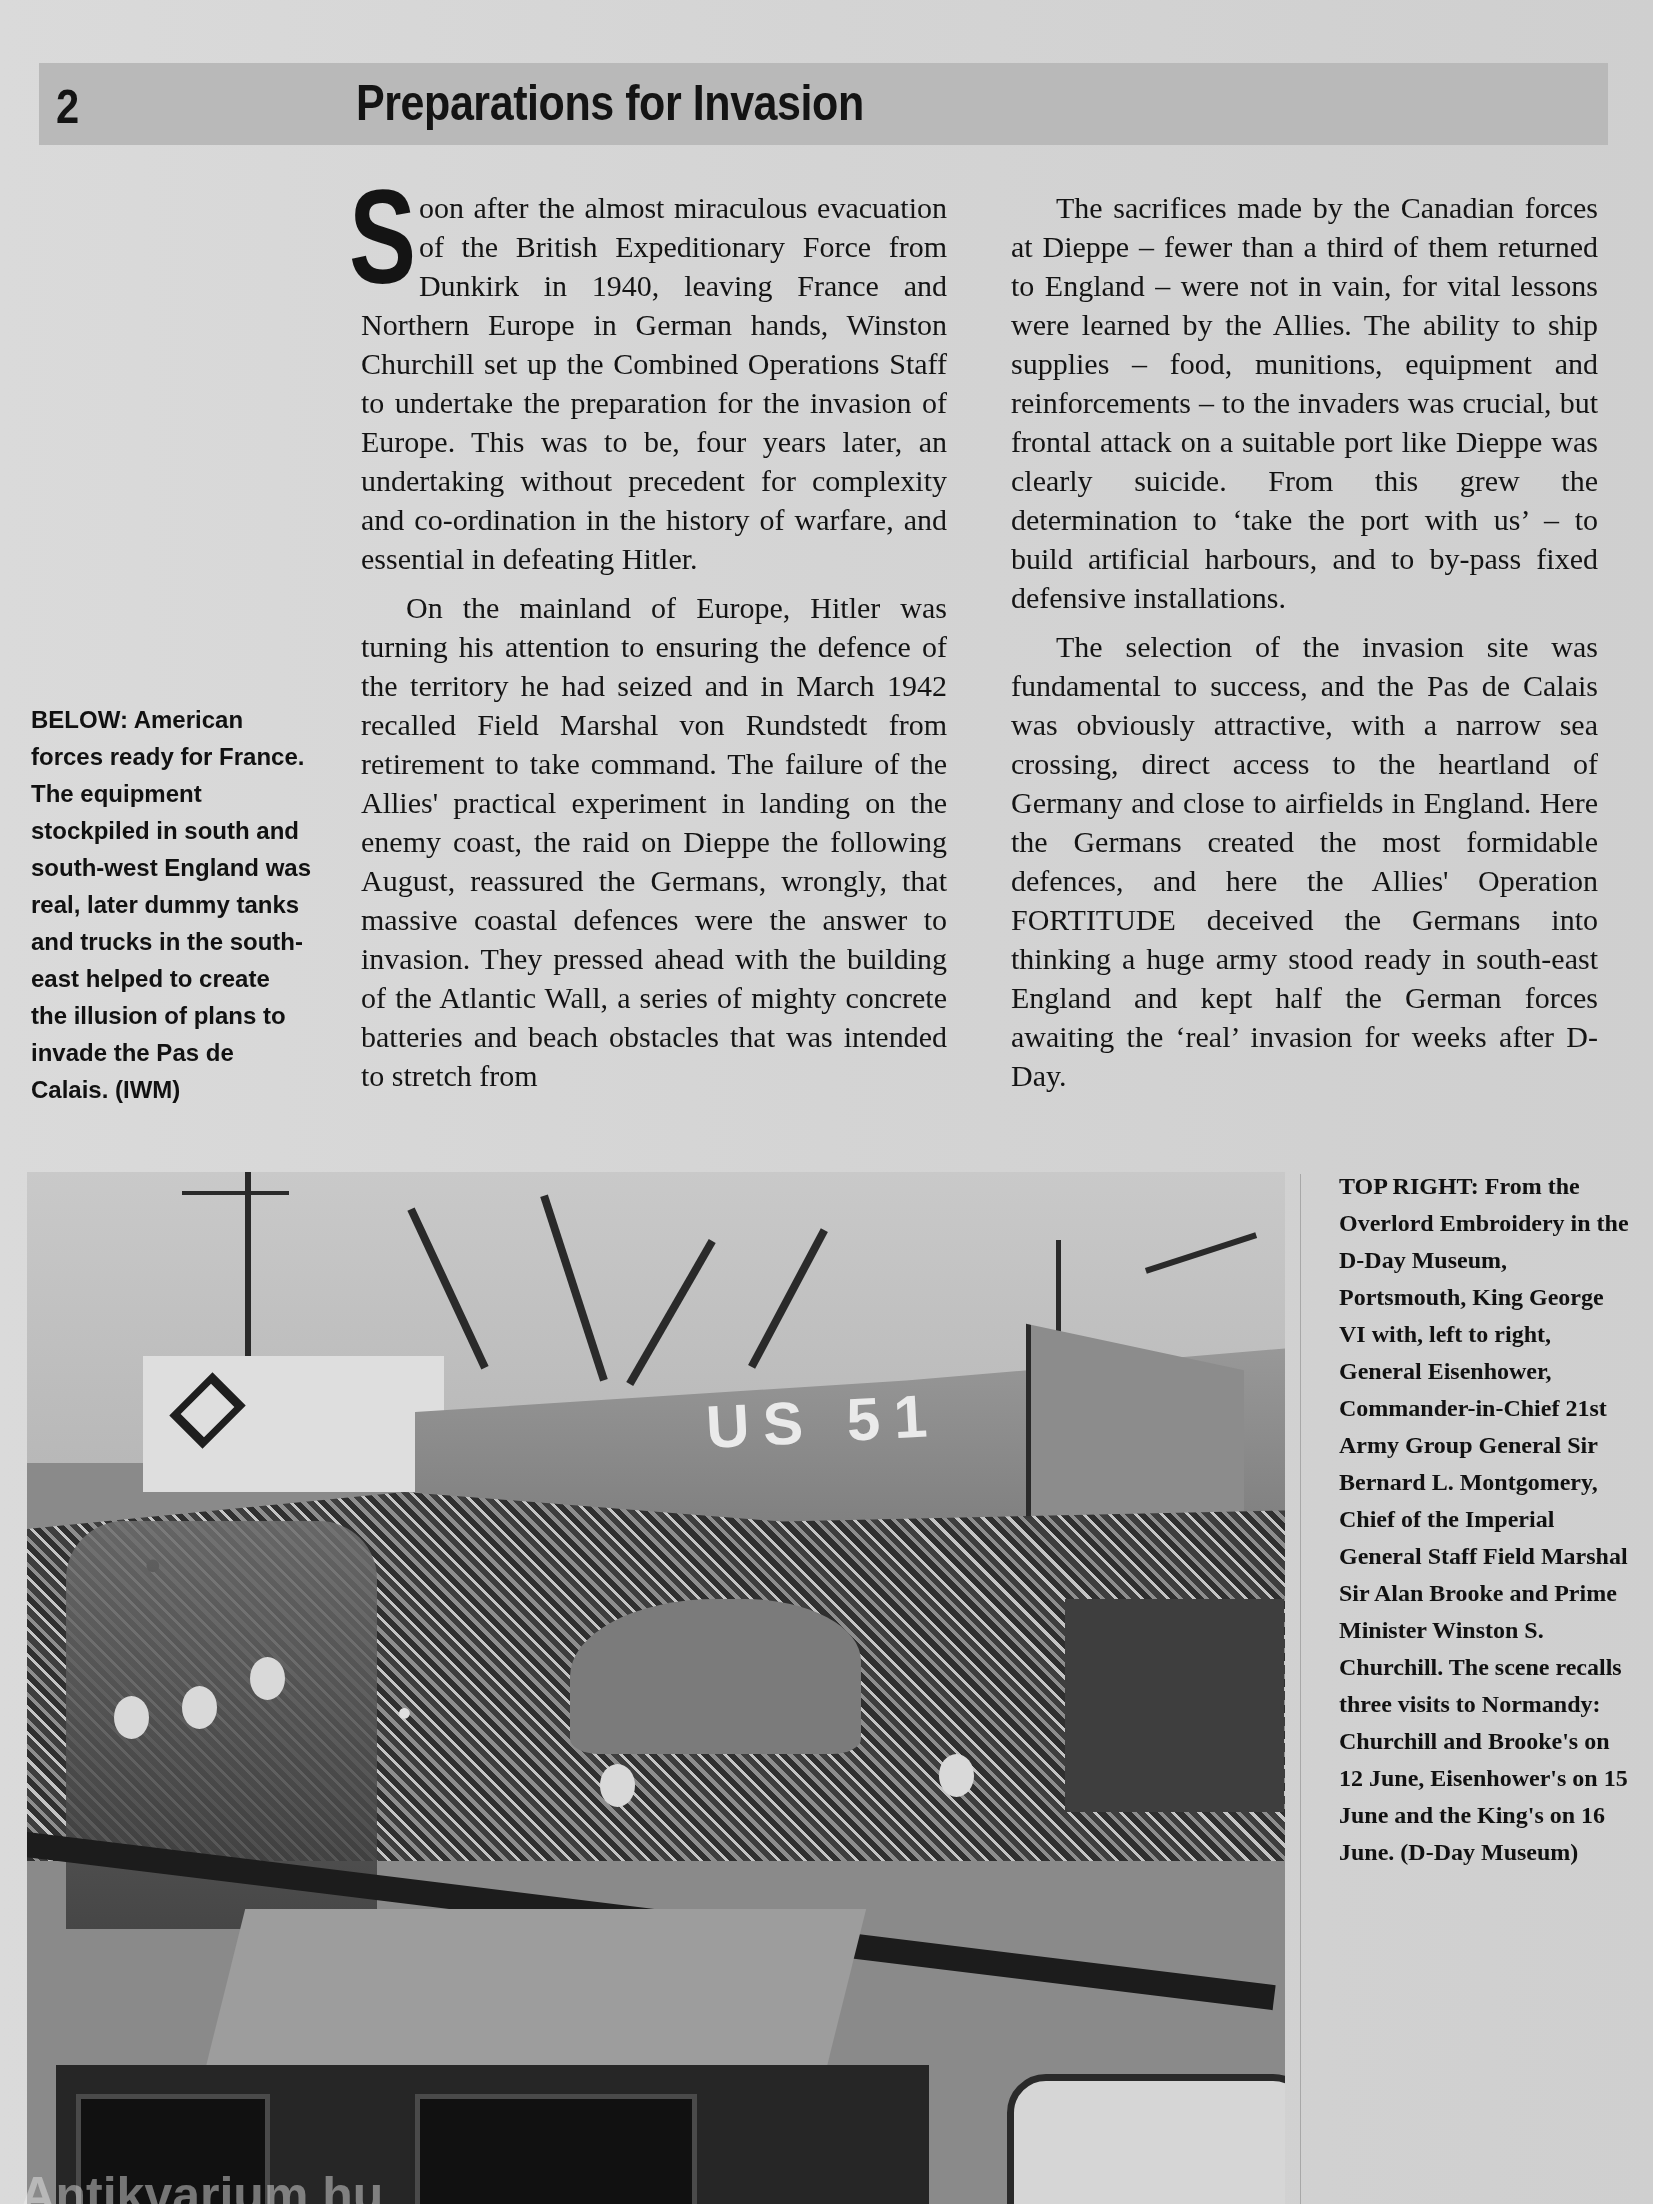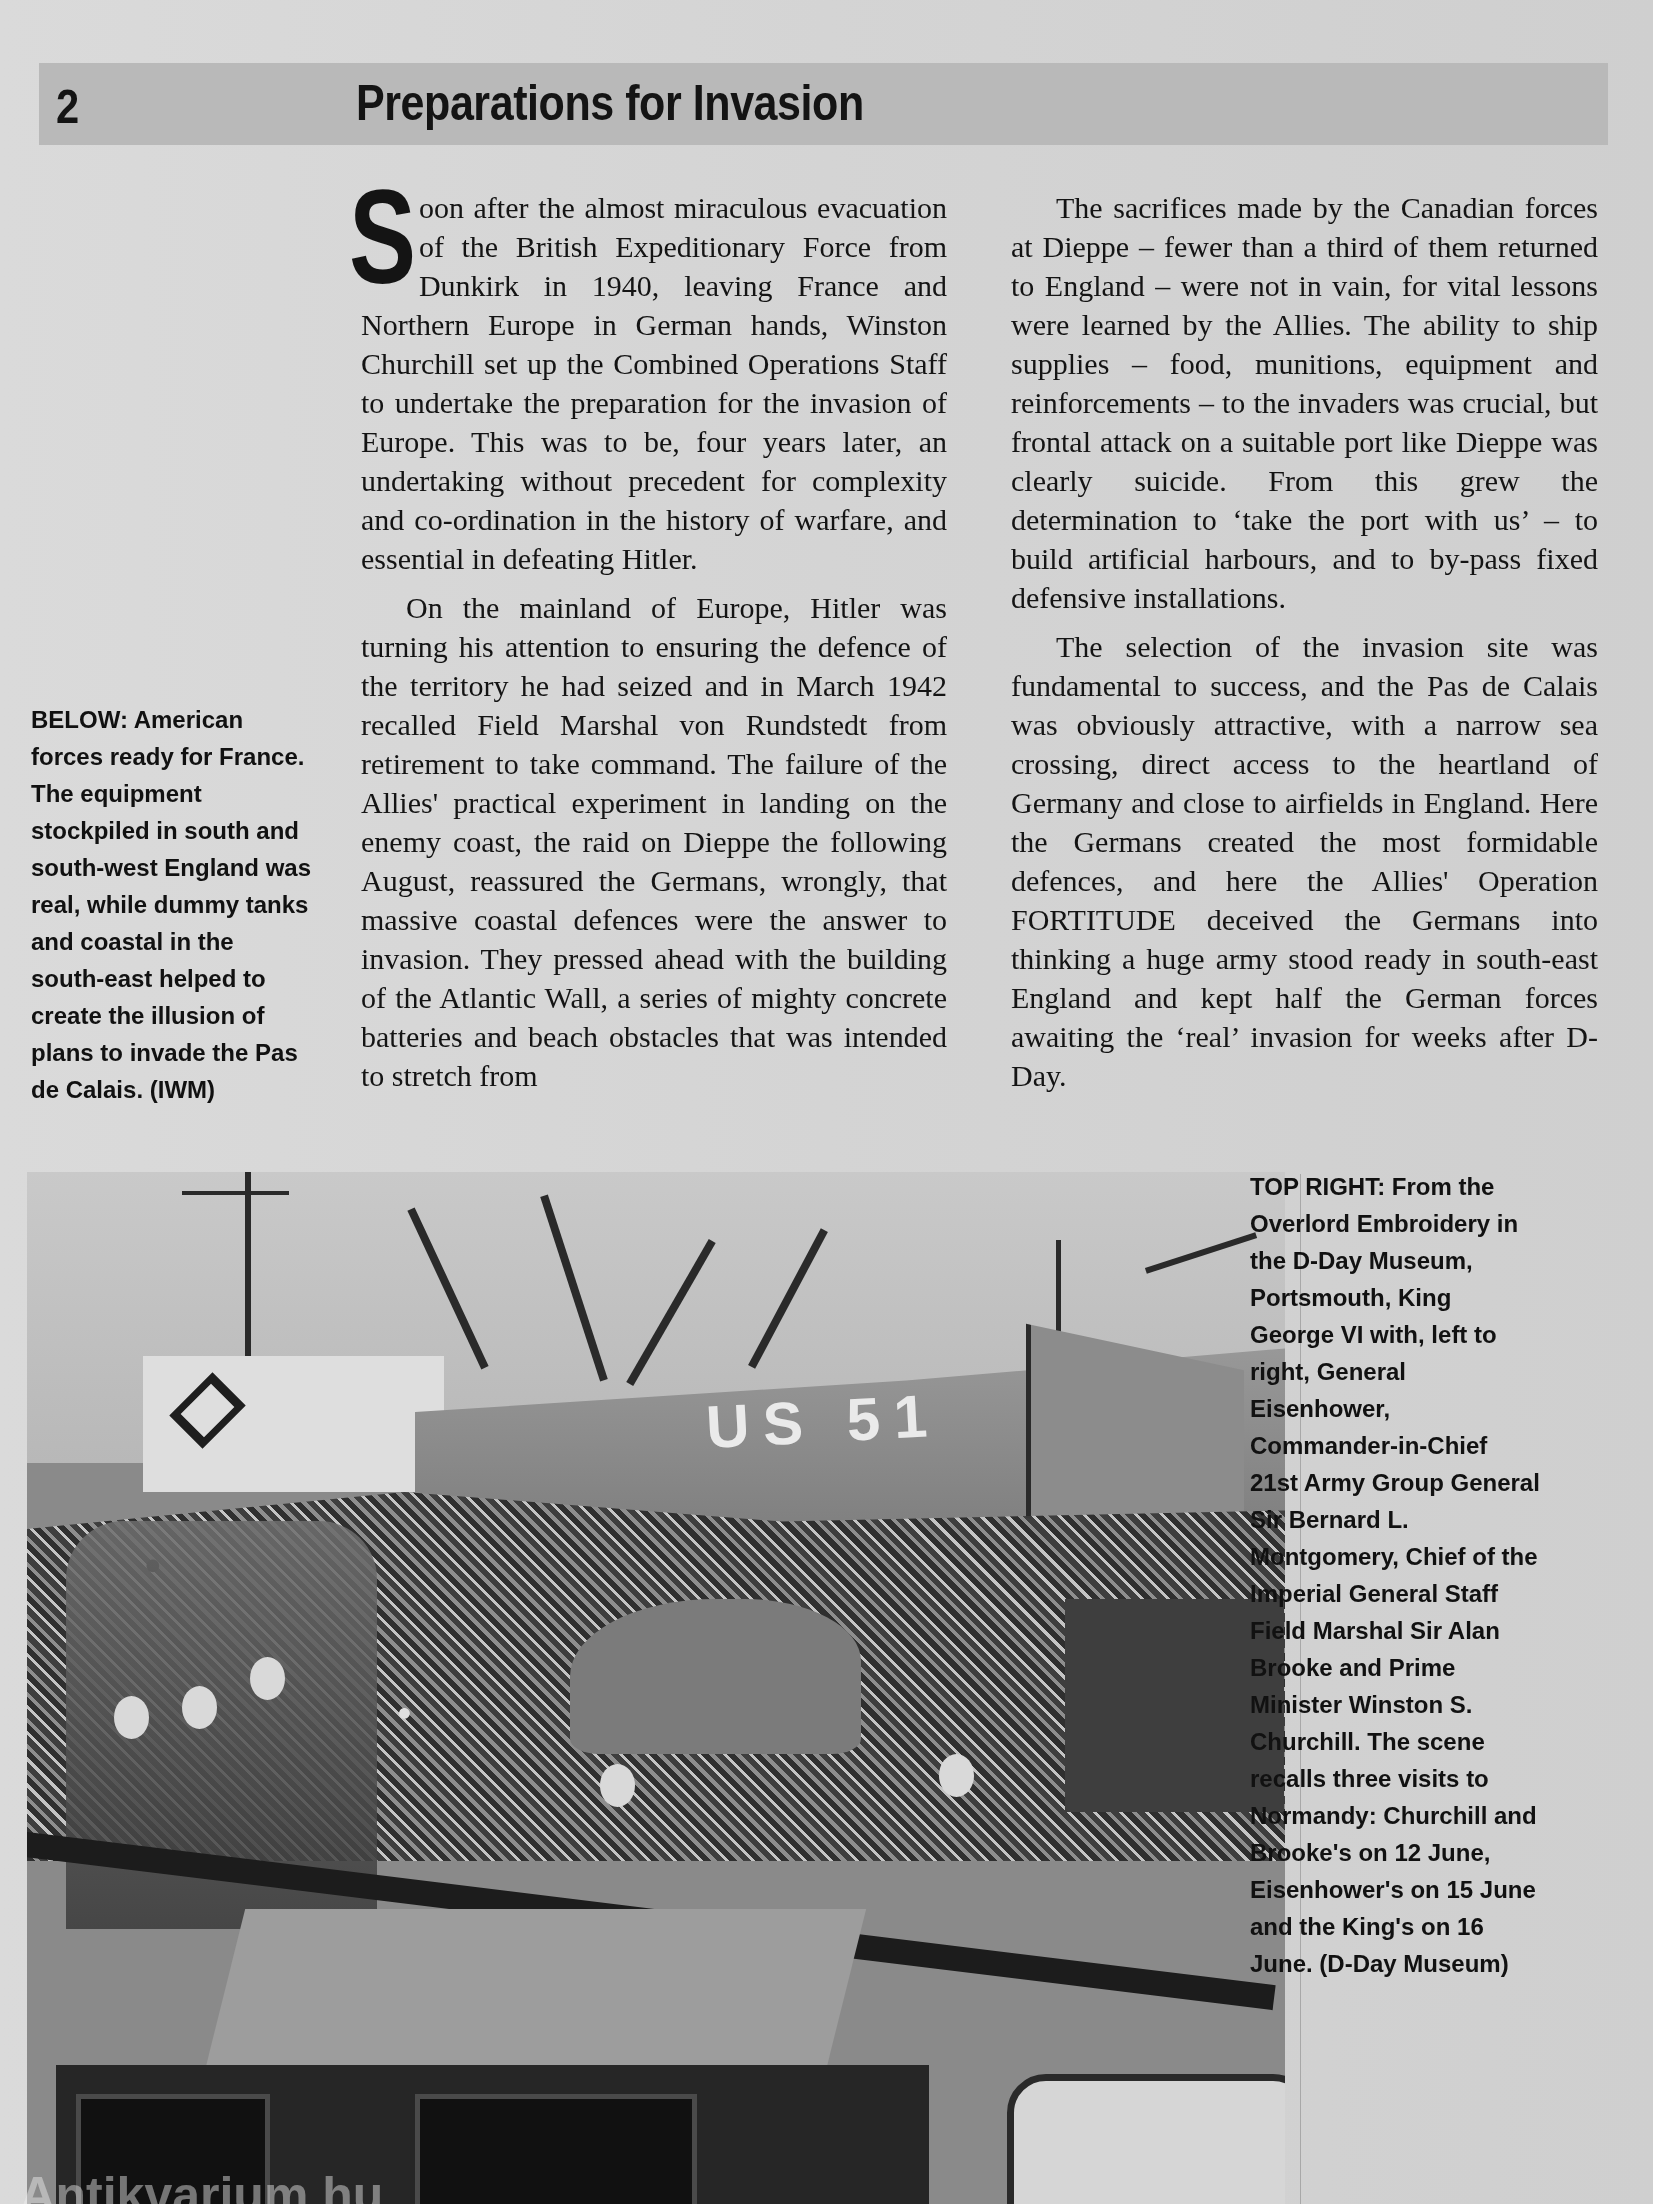--- a/index.html
+++ b/index.html
@@ -40,21 +40,21 @@
       font-weight: bold; font-size: 134px; line-height: 109px;
       margin: 3.9px 7.8px 0 -1.9px; transform: scaleX(0.75); transform-origin: left top;
       width: 62px;
     }
     .caption {
       position: absolute;
       font-family: "Liberation Sans", "DejaVu Sans", sans-serif;
       font-weight: bold; font-size: 24px; line-height: 37px; color: #111;
     }
     .caption-left { left: 31px; top: 701px; width: 281px; }
-    .caption-right { left: 1250px; top: 1168px; width: 291px; }
+    .caption-right { left: 1339px; top: 1168px; width: 291px; font-family: Liberation Serif, serif; }
     .divider-line {
       position: absolute; left: 1300px; top: 1174px; width: 1px; height: 1031px;
       background: #a8a8a8;
     }
     
     .photo {
       position: absolute; left: 27px; top: 1172px; width: 1258px; height: 1032px;
       overflow: hidden; background: #8a8a8a;
     }
     .sky { position: absolute; left: 0; top: 0; width: 100%; height: 291px;
@@ -96,21 +96,21 @@
       font-family: "Liberation Sans", sans-serif; font-weight: bold; font-size: 50px;
       color: rgba(240,240,240,0.45); }
   </style>
 </head>
 <body>
 
 <div class="header-band"></div>
 <div class="chapter-number">2</div>
 <h1 class="page-title" style="margin:0;">Preparations for Invasion</h1>
 
-<div class="caption caption-left">BELOW: American forces ready for France. The equipment stockpiled in south and south-west England was real, while dummy tanks and coastal in the south-east helped to create the illusion of plans to invade the Pas de Calais. (IWM)</div>
+<div class="caption caption-left">BELOW: American forces ready for France. The equipment stockpiled in south and south-west England was real, later dummy tanks and trucks in the south-east helped to create the illusion of plans to invade the Pas de Calais. (IWM)</div>
 
 <div class="col col-1">
   <span class="drop-cap">S</span>
   <p>oon after the almost miraculous evacuation of the British Expeditionary Force from Dunkirk in 1940, leaving France and Northern Europe in German hands, Winston Churchill set up the Combined Operations Staff to undertake the preparation for the invasion of Europe. This was to be, four years later, an undertaking without precedent for complexity and co-ordination in the history of warfare, and essential in defeating Hitler.</p>
   <p class="indent">On the mainland of Europe, Hitler was turning his attention to ensuring the defence of the territory he had seized and in March 1942 recalled Field Marshal von Rundstedt from retirement to take command. The failure of the Allies' practical experiment in landing on the enemy coast, the raid on Dieppe the following August, reassured the Germans, wrongly, that massive coastal defences were the answer to invasion. They pressed ahead with the building of the Atlantic Wall, a series of mighty concrete batteries and beach obstacles that was intended to stretch from</p>
 </div>
 
 <div class="col col-2">
   <p class="indent">The sacrifices made by the Canadian forces at Dieppe – fewer than a third of them returned to England – were not in vain, for vital lessons were learned by the Allies. The ability to ship supplies – food, munitions, equipment and reinforcements – to the invaders was crucial, but frontal attack on a suitable port like Dieppe was clearly suicide. From this grew the determination to ‘take the port with us’ – to build artificial harbours, and to by-pass fixed defensive installations.</p>
   <p class="indent">The selection of the invasion site was fundamental to success, and the Pas de Calais was obviously attractive, with a narrow sea crossing, direct access to the heartland of Germany and close to airfields in England. Here the Germans created the most formidable defences, and here the Allies' Operation FORTITUDE deceived the Germans into thinking a huge army stood ready in south-east England and kept half the German forces awaiting the ‘real’ invasion for weeks after D-Day.</p>

